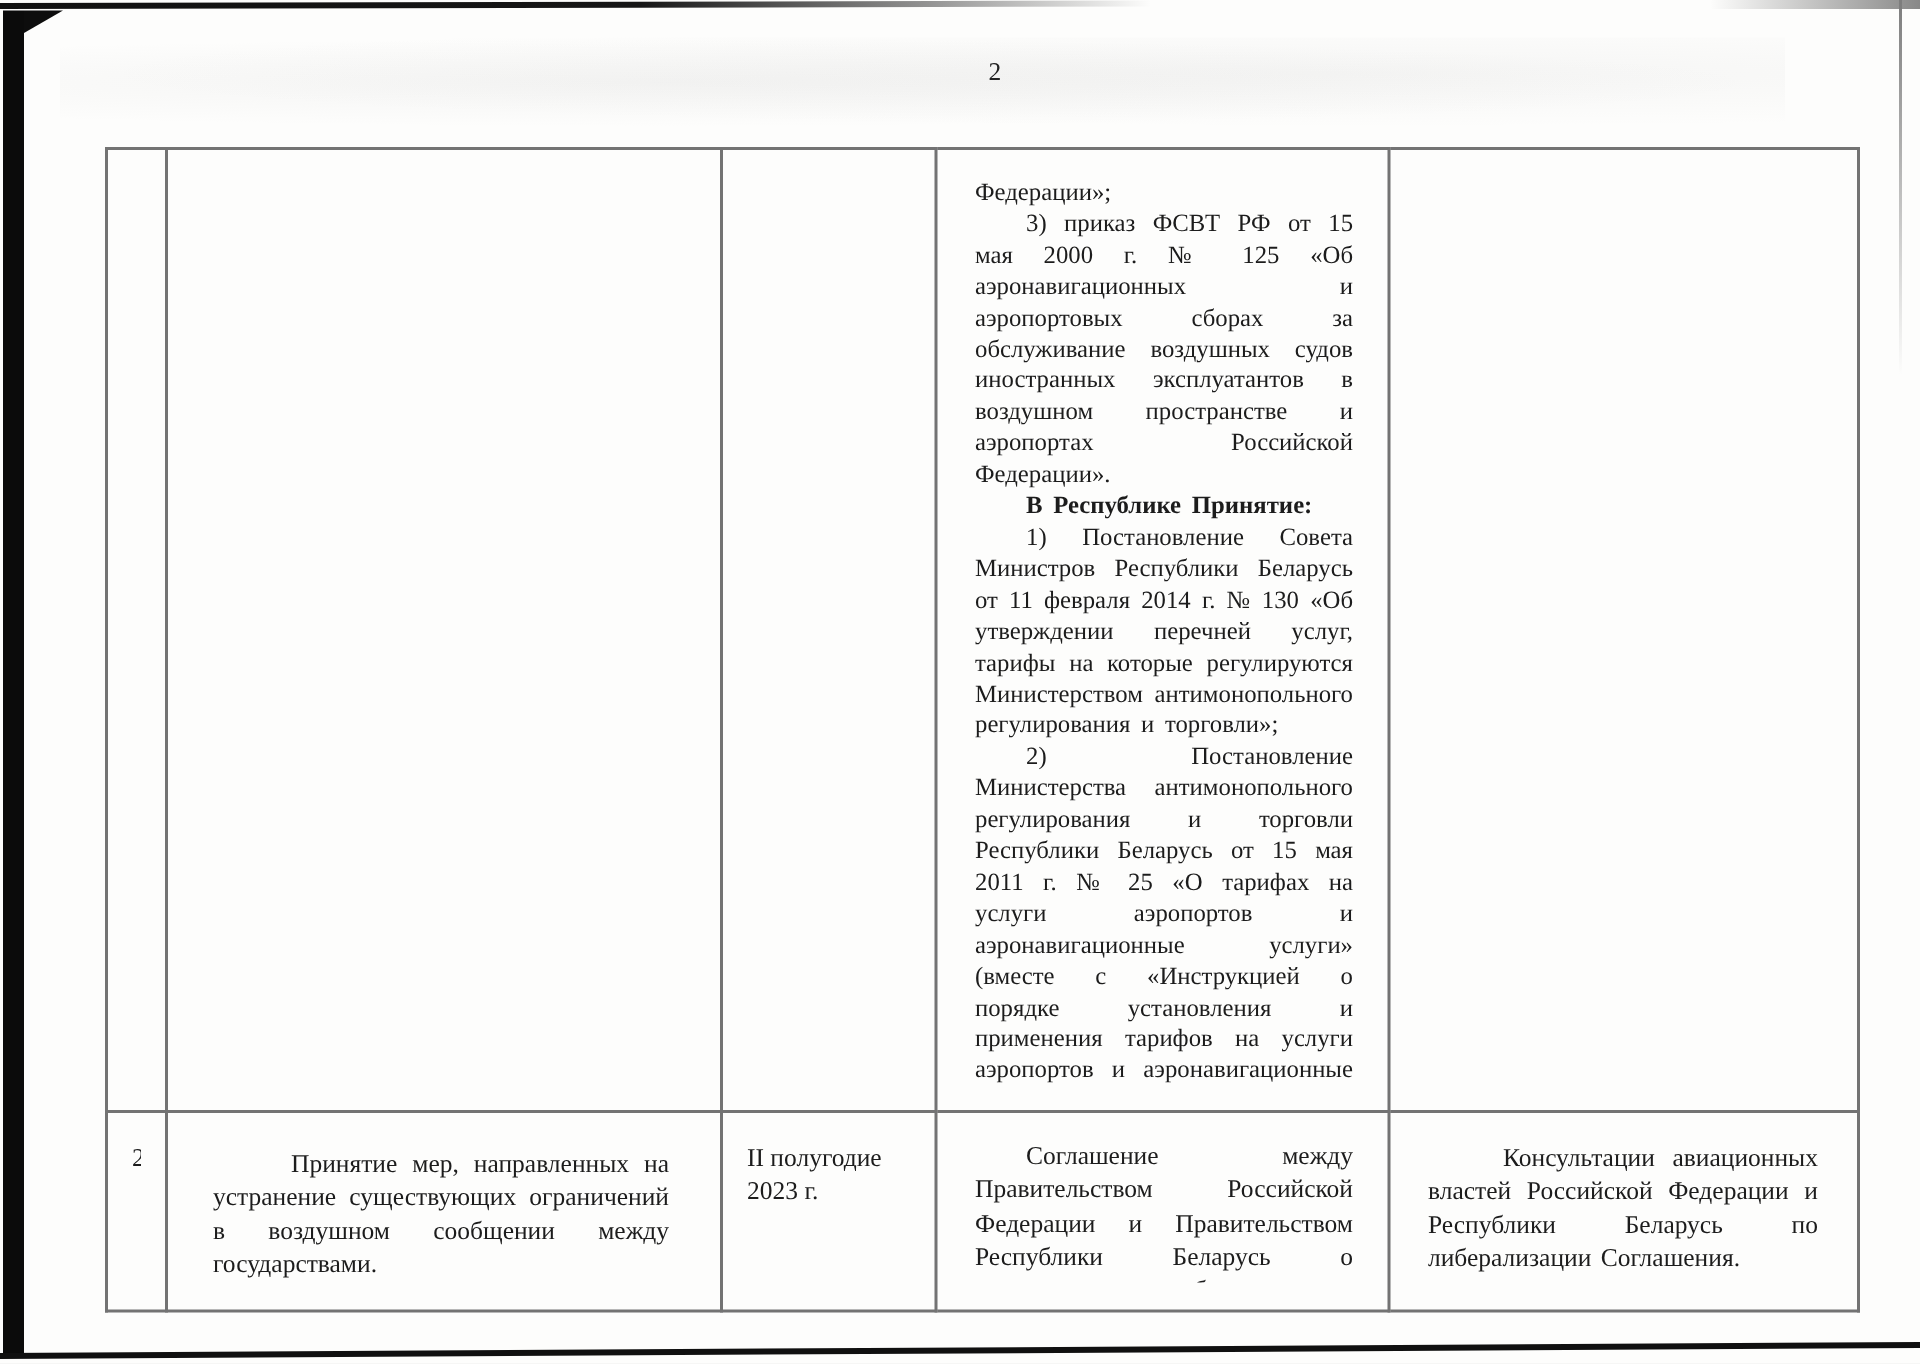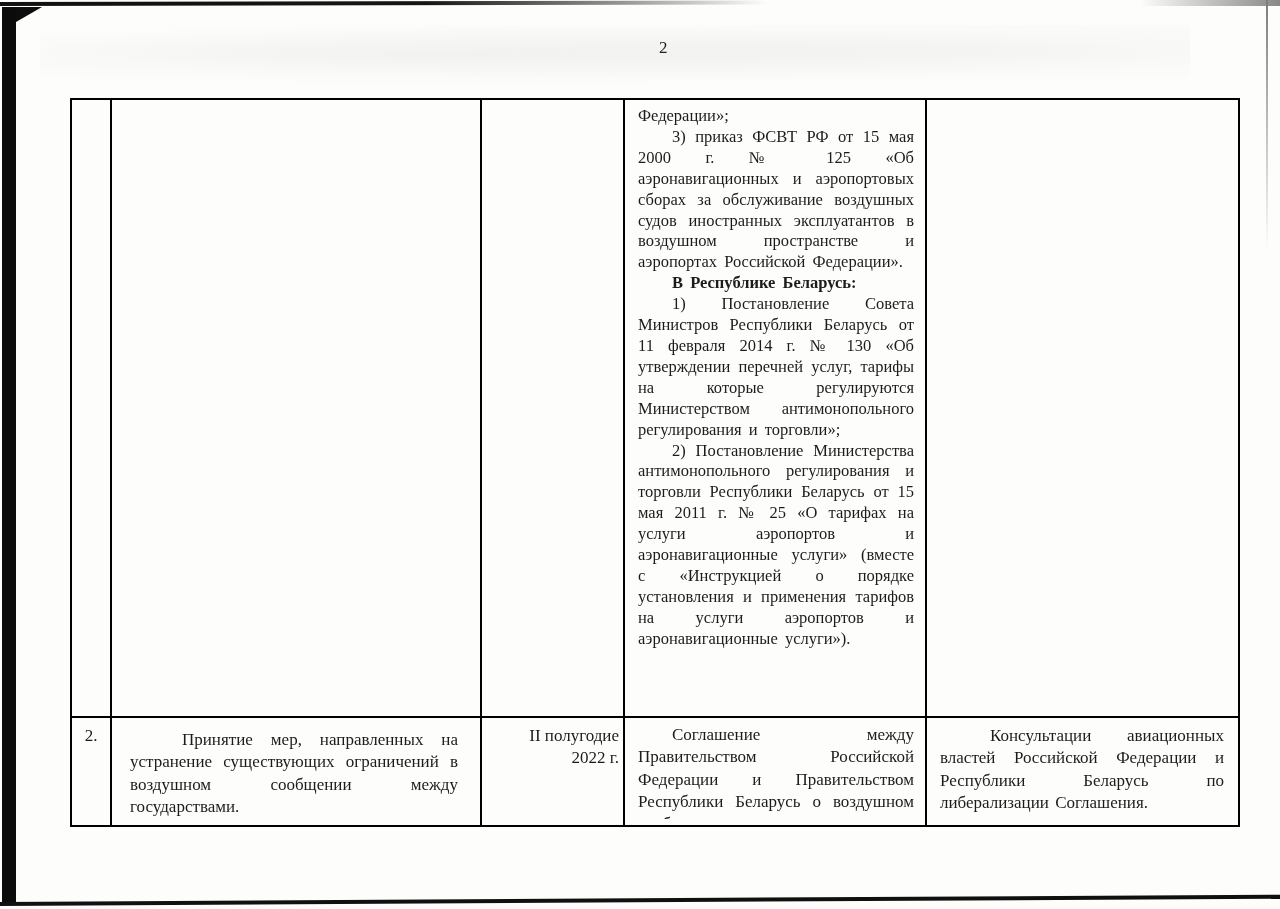--- a/index.html
+++ b/index.html
@@ -49,40 +49,40 @@
   .page-number {
     position:absolute; left:659px; top:38px;
     font-size:17px; color:#222;
   }
   
   table.doc {
     position:absolute; left:70px; top:98px;
     width:1168px; border-collapse:collapse; table-layout:fixed;
   }
   table.doc td {
-    border:2px solid #000000;
-    vertical-align:top; padding:4px;
+    border:2px solid #737373;
+    vertical-align:top; padding:16px;
     font-size:17px; line-height:22.3px;
   }
   tr.r1 td { height:608px; }
   tr.r2 td { height:99px; }
   .cellwrap { overflow:hidden; }
   .r1 .cellwrap { height:604px; }
   .r2 .cellwrap { height:95px; }
 
   
   td.c1 { text-align:center; }
   td.c1 .cellwrap { padding-top:3px; }
 
   
   td.c2 .cellwrap { padding:3px 14px 0 10px; }
   td.c2 p { margin:4px; text-align:justify; text-indent:52px; word-spacing:2.5px; }
 
   
-  td.c3 .cellwrap { padding-top:3px; text-align:right;font-family:Liberation Serif, serif; }
+  td.c3 .cellwrap { padding-top:3px; text-align:left;font-family:Liberation Serif, serif; }
 
   
   td.c4 .cellwrap { padding:2px 7px 0 9px; }
   td.c4 p {
     margin:0; text-align:justify; word-spacing:3px;
     font-size:16.5px; line-height:20.9px;
   }
   tr.r2 td.c4 p { font-size:17px; line-height:22.3px; word-spacing:2px; }
   td.c4 p.indent { text-indent:34px;font-family:Liberation Serif, serif; }
   td.c4 p.bold { font-weight:bold; }
@@ -127,21 +127,21 @@
       <td class="c3">
         <div class="cellwrap">
           <div></div>
           <div></div>
         </div>
       </td>
       <td class="c4">
         <div class="cellwrap">
           <p>Федерации»;</p>
           <p class="indent">3) приказ ФСВТ РФ от 15 мая 2000 г. № 125 «Об аэронавигационных и аэропортовых сборах за обслуживание воздушных судов иностранных эксплуатантов в воздушном пространстве и аэропортах Российской Федерации».</p>
-          <p class="indent bold">В Республике Беларусь:</p>
+          <p class="indent bold">В Республике Принятие:</p>
           <p class="indent">1) Постановление Совета Министров Республики Беларусь от 11 февраля 2014 г. № 130 «Об утверждении перечней услуг, тарифы на которые регулируются Министерством антимонопольного регулирования и торговли»;</p>
           <p class="indent">2) Постановление Министерства антимонопольного регулирования и торговли Республики Беларусь от 15 мая 2011 г. № 25 «О тарифах на услуги аэропортов и аэронавигационные услуги» (вместе с «Инструкцией о порядке установления и применения тарифов на услуги аэропортов и аэронавигационные услуги»).</p>
         </div>
       </td>
       <td class="c5">
         <div class="cellwrap">
               <p></p>
             </div>
       </td>
     </tr>
@@ -150,21 +150,21 @@
         <div class="cellwrap">2.</div>
       </td>
       <td class="c2">
         <div class="cellwrap">
               <p>Принятие мер, направленных на устранение существующих ограничений в воздушном сообщении между государствами.</p>
             </div>
       </td>
       <td class="c3">
         <div class="cellwrap">
           <div>II полугодие</div>
-          <div>2022 г.</div>
+          <div>2023 г.</div>
         </div>
       </td>
       <td class="c4">
         <div class="cellwrap">
           <p class="indent">Соглашение между Правительством Российской Федерации и Правительством Республики Беларусь о воздушном сообщении и сотрудничестве в</p>
         </div>
       </td>
       <td class="c5">
         <div class="cellwrap">
               <p>Консультации авиационных властей Российской Федерации и Республики Беларусь по либерализации Соглашения.</p>

